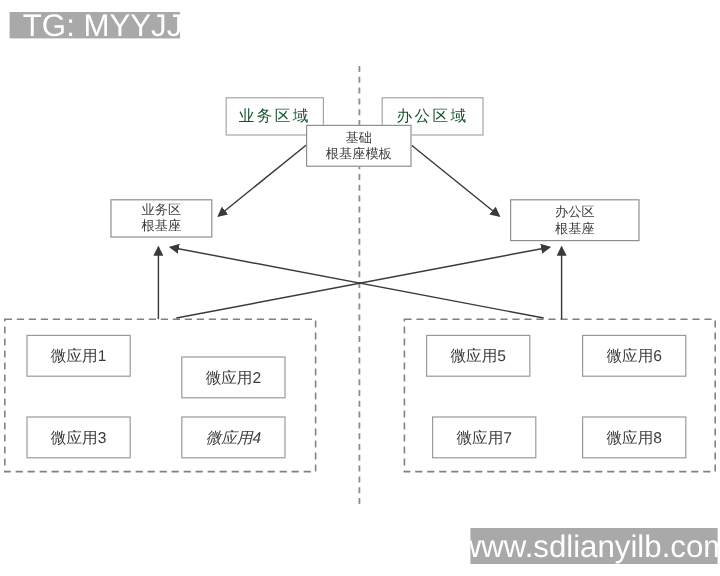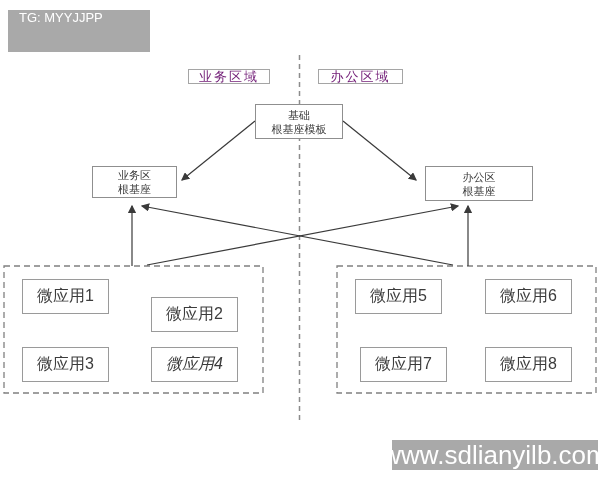--- a/index.html
+++ b/index.html
@@ -7,25 +7,25 @@
     position: relative;
     width: 600px;
     height: 480px;
     background: #ffffff;
     font-family: "Liberation Sans", sans-serif;
     overflow: hidden;
   }
   .badge {
     position: absolute;
     left: 8px; top: 10px;
-    width: 142px; height: 42px;
+    width: 142px; height: 22px;
     background: #a9a9a9;
     color: #ffffff;
-    font-size: 13px;
-    display: flex; align-items: flex-start;
+    font-size: 26px;
+    display: flex; align-items: center;
     padding-left: 11px;
     box-sizing: border-box;
     white-space: nowrap;
     z-index: 3;
   }
   .watermark {
     position: absolute;
     left: 392px; top: 440px;
     width: 206px; height: 30px;
     background: #a9a9a9;
@@ -35,50 +35,51 @@
     z-index: 3;
     white-space: nowrap;
   }
   svg.connectors {
     position: absolute; left: 0; top: 0;
     width: 600px; height: 480px;
     z-index: 1;
   }
   .region-label {
     position: absolute;
-    height: 15px;
+    height: 32px;
     border: 1px solid #a5a5a5;
     background: #ffffff;
-    color: #701a75;
+    color: #14532d;
     font-size: 13px;
     letter-spacing: 2px;
     display: flex; align-items: center; justify-content: center;
     box-sizing: border-box;
     z-index: 2;
+    margin-top: 12px;
   }
   .node {
     position: absolute;
     border: 1px solid #8f8f8f;
     background: #ffffff;
     color: #3c3c3c;
     font-size: 11px;
     line-height: 14px;
     text-align: right;
     display: flex; flex-direction: column;
     align-items: center; justify-content: center;
     box-sizing: border-box;
     z-index: 2;
   }
   .app-box {
     position: absolute;
     width: 87px; height: 35px;
     border: 1px solid #9a9a9a;
     background: #ffffff;
     color: #3c3c3c;
-    font-size: 16px;
+    font-size: 13px;
     display: flex; align-items: center; justify-content: center;
     box-sizing: border-box;
     z-index: 2;
   }
 </style>
 </head>
 <body>
 
 <div class="stage">
 

